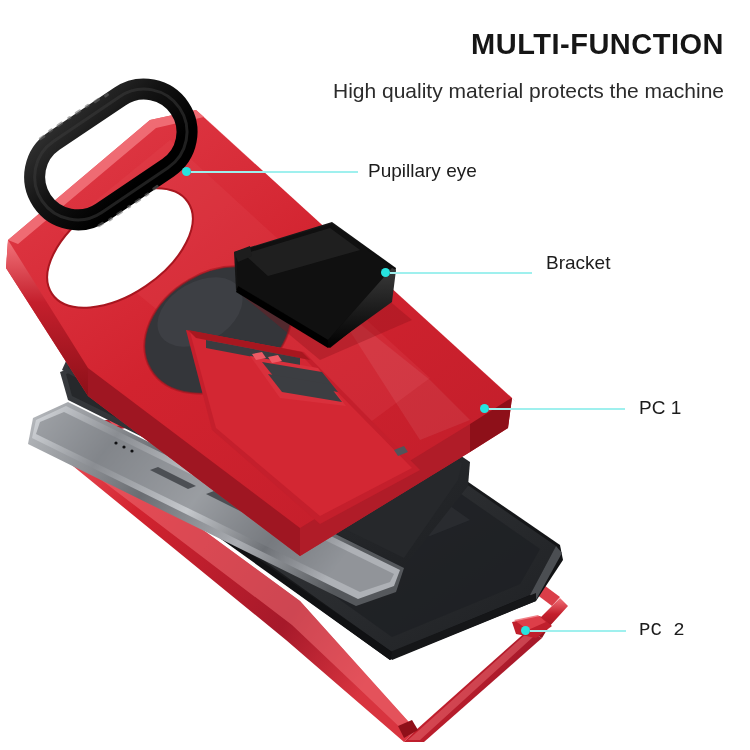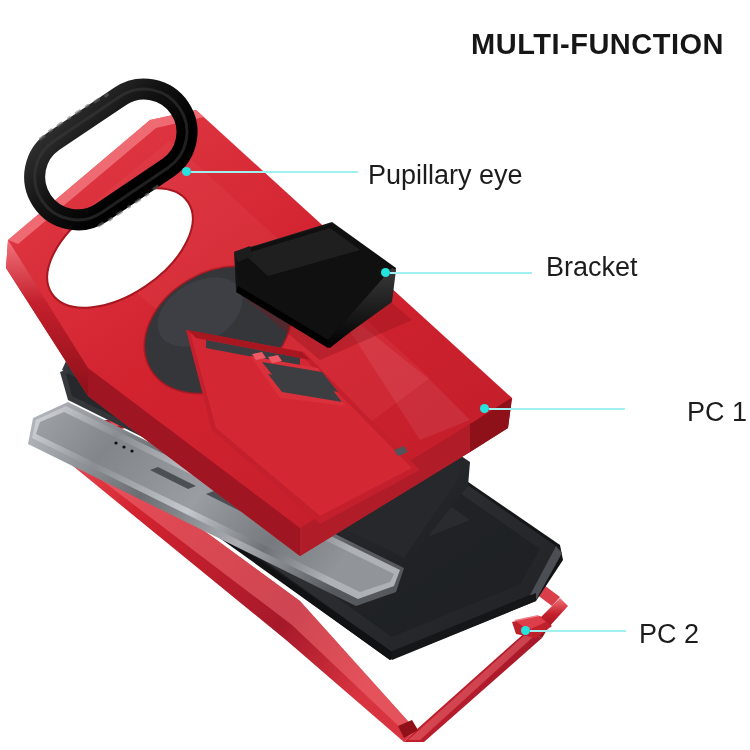--- a/index.html
+++ b/index.html
@@ -40,21 +40,21 @@
     font-size: 21px;
     font-weight: 400;
     line-height: 1.42;
     color: #2b2b2b;
     text-align: right;
   }
 
   
   .callout-label {
     position: absolute;
-    font-size: 27px;
+    font-size: 19px;
     color: #1c1c1c;
     white-space: nowrap;
   }
   .leader-line {
     position: absolute;
     height: 2px;
     background: #9ff0ee;
   }
   .leader-dot {
     position: absolute;
@@ -334,31 +334,32 @@
           <rect x="116" y="207" width="5" height="3" rx="1.2"></rect>
           <rect x="126" y="206" width="7" height="3" rx="1.2"></rect>
         </g>
       </g>
     </g>
   </svg>
 
   <div class="headline">MULTI-FUNCTION</div>
 
   <div class="subline">
+    <div>High quality material protects the machine</div>
   </div>
 
   <div class="leader-dot" style="left:182px; top:167px;"></div>
   <div class="leader-line" style="left:191px; top:171px; width:167px;"></div>
   <div class="callout-label" style="left:368px; top:160px;">Pupillary eye</div>
 
   <div class="leader-dot" style="left:381px; top:268px;"></div>
   <div class="leader-line" style="left:390px; top:272px; width:142px;"></div>
   <div class="callout-label" style="left:546px; top:252px;">Bracket</div>
 
   <div class="leader-dot" style="left:480px; top:404px;"></div>
   <div class="leader-line" style="left:489px; top:408px; width:136px;"></div>
-  <div class="callout-label" style="left:639px; top:397px;margin-left:48px;">PC 1</div>
+  <div class="callout-label" style="left:639px; top:397px;">PC 1</div>
 
   <div class="leader-dot" style="left:521px; top:626px;"></div>
   <div class="leader-line" style="left:530px; top:630px; width:96px;"></div>
-  <div class="callout-label" style="left:639px; top:619px;">PC 2</div>
+  <div class="callout-label" style="left:639px; top:619px;font-family:Liberation Mono, monospace;">PC 2</div>
 
 </div>
 
 </body></html>

